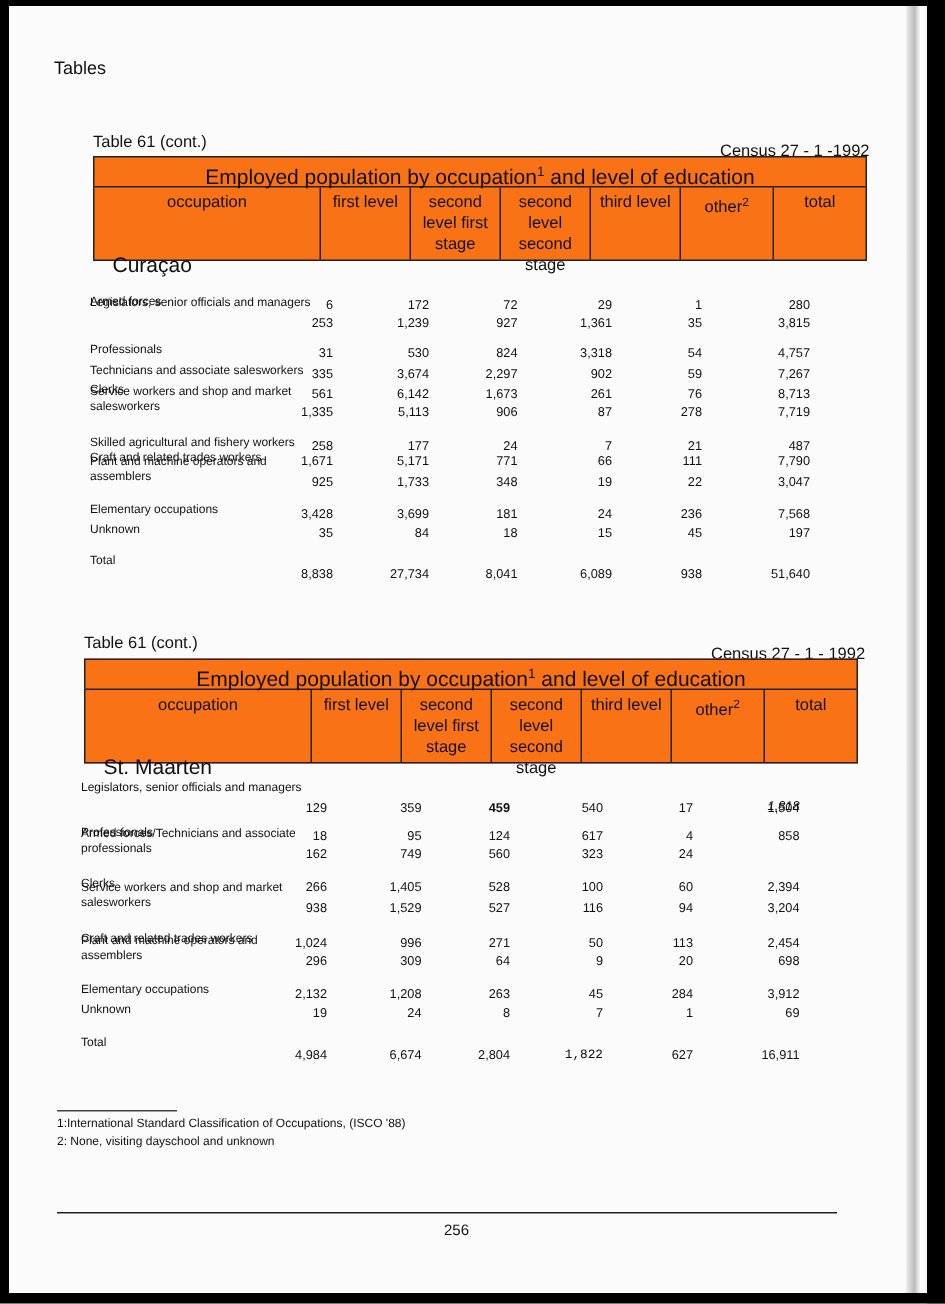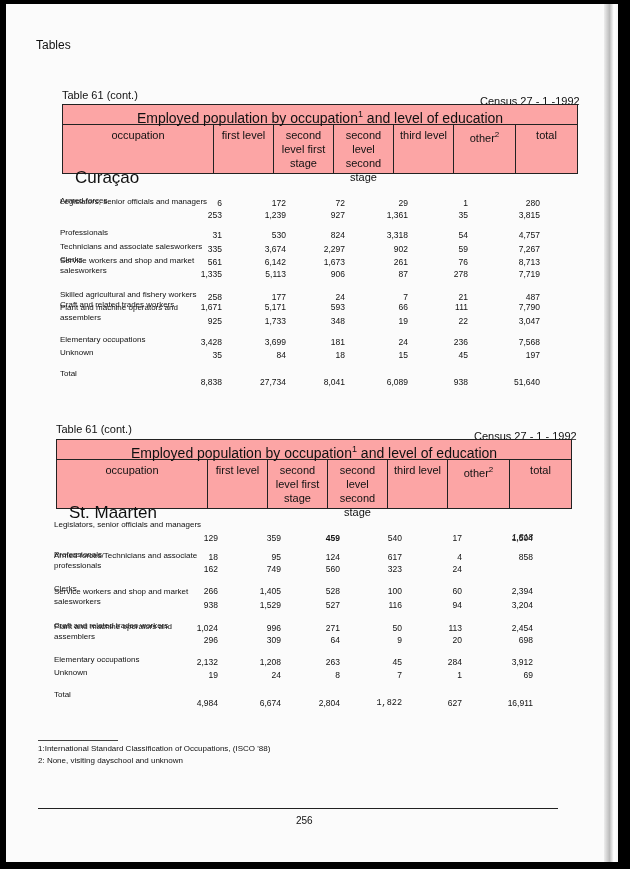--- a/index.html
+++ b/index.html
@@ -4,27 +4,27 @@
   <style>
     html, body { margin:0; padding:0; }
     body { width:630px; height:869px; background:#000; position:relative; overflow:hidden; font-family:"Liberation Sans", sans-serif; color:#111; }
     .page { position:absolute; left:6px; top:4px; width:598px; height:858px; background:#fbfbfb; }
     .spine { position:absolute; left:604px; top:4px; width:14px; height:858px; background:linear-gradient(to right,#eee,#bbb 40%,#fff 70%,#f6f6f6); }
     .rightedge { position:absolute; left:618px; top:0; width:12px; height:869px; background:#000; }
     .abs { position:absolute; }
     .section-header { left:36px; top:38px; font-size:12px; }
     .tlabel { font-size:11px; }
     .census { font-size:11px; }
-    .hdr-box { position:absolute; border:1.5px solid #222; background:#fca5a5;text-decoration:underline; }
+    .hdr-box { position:absolute; border:1.5px solid #222; background:#f97316;text-decoration:underline; }
     .hdr-title { position:absolute; left:0; right:0; top:0; height:19px; border-bottom:1.2px solid #222; text-align:center; font-size:14px; line-height:19px; }
     .hdr-title sup { font-size:9px; }
     .col { position:absolute; top:20px; bottom:0; border-left:1.2px solid #222; text-align:center; font-size:11px; line-height:14px; padding-top:3px; box-sizing:border-box; }
     .col:first-child { border-left:none; }
     .col sup { font-size:8px; }
-    .region { font-size:17px; }
+    .region { font-size:14px; }
     .row-label { position:absolute; font-size:8px; line-height:10px; }
     .num { position:absolute; font-size:8.5px; text-align:right; width:40px; }
     .foot { position:absolute; font-size:8px; }
     .footline { position:absolute; left:38px; top:740px; width:80px; height:1px; background:#444; }
     .pageline { position:absolute; left:38px; top:808px; width:520px; height:1px; background:#222; }
     .pagenum { position:absolute; left:296px; top:815px; font-size:10px; }
   </style>
 </head>
 <body>
 
@@ -95,21 +95,21 @@
     <div class="row-label" style="left:60px;top:290px;width:160px;">Skilled agricultural and fishery workers</div>
     <div class="num" style="left:182px;top:292px;">258</div>
     <div class="num" style="left:246px;top:292px;">177</div>
     <div class="num" style="left:305px;top:292px;">24</div>
     <div class="num" style="left:368px;top:292px;">7</div>
     <div class="num" style="left:428px;top:292px;">21</div>
     <div class="num" style="left:500px;top:292px;">487</div>
     <div class="row-label" style="left:60px;top:300px;width:160px;">Craft and related trades workers</div>
     <div class="num" style="left:182px;top:302px;">1,671</div>
     <div class="num" style="left:246px;top:302px;">5,171</div>
-    <div class="num" style="left:305px;top:302px;">593</div>
+    <div class="num" style="left:305px;top:302px;">771</div>
     <div class="num" style="left:368px;top:302px;">66</div>
     <div class="num" style="left:428px;top:302px;">111</div>
     <div class="num" style="left:500px;top:302px;">7,790</div>
     <div class="row-label" style="left:60px;top:303px;width:160px;">Plant and machine operators and assemblers</div>
     <div class="num" style="left:182px;top:316px;">925</div>
     <div class="num" style="left:246px;top:316px;">1,733</div>
     <div class="num" style="left:305px;top:316px;">348</div>
     <div class="num" style="left:368px;top:316px;">19</div>
     <div class="num" style="left:428px;top:316px;">22</div>
     <div class="num" style="left:500px;top:316px;">3,047</div>

